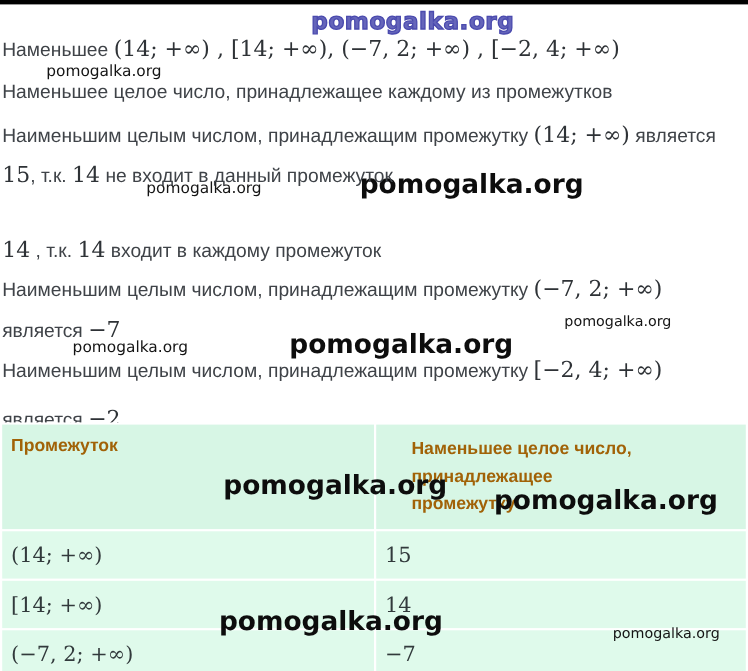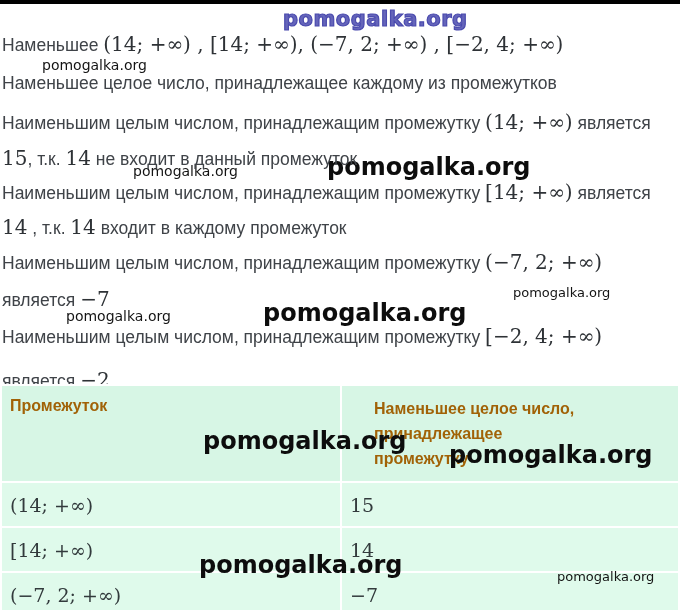--- a/index.html
+++ b/index.html
@@ -101,23 +101,20 @@
     <span>Наменьшее целое число, принадлежащее каждому из промежутков</span>
   </div>
 
   <div class="line" style="top:106px;">
     <span>Наименьшим целым числом, принадлежащим промежутку </span><span class="math">(14; +∞)</span><span> является</span>
   </div>
   <div class="line" style="top:142px;">
     <span class="math">15</span><span>, т.к. </span><span class="math">14</span><span> не входит в данный промежуток</span>
   </div>
 
-  <div class="line" style="top:176px;">
-    <span>Наименьшим целым числом, принадлежащим промежутку </span><span class="math">[14; +∞)</span><span> является</span>
-  </div>
   <div class="line" style="top:211px;">
     <span class="math">14</span><span> , т.к. </span><span class="math">14</span><span> входит в каждому промежуток</span>
   </div>
 
   <div class="line" style="top:246px;">
     <span>Наименьшим целым числом, принадлежащим промежутку </span><span class="math">(−7, 2; +∞)</span>
   </div>
   <div class="line" style="top:283px;">
     <span>является </span><span class="math">−7</span>
   </div>

